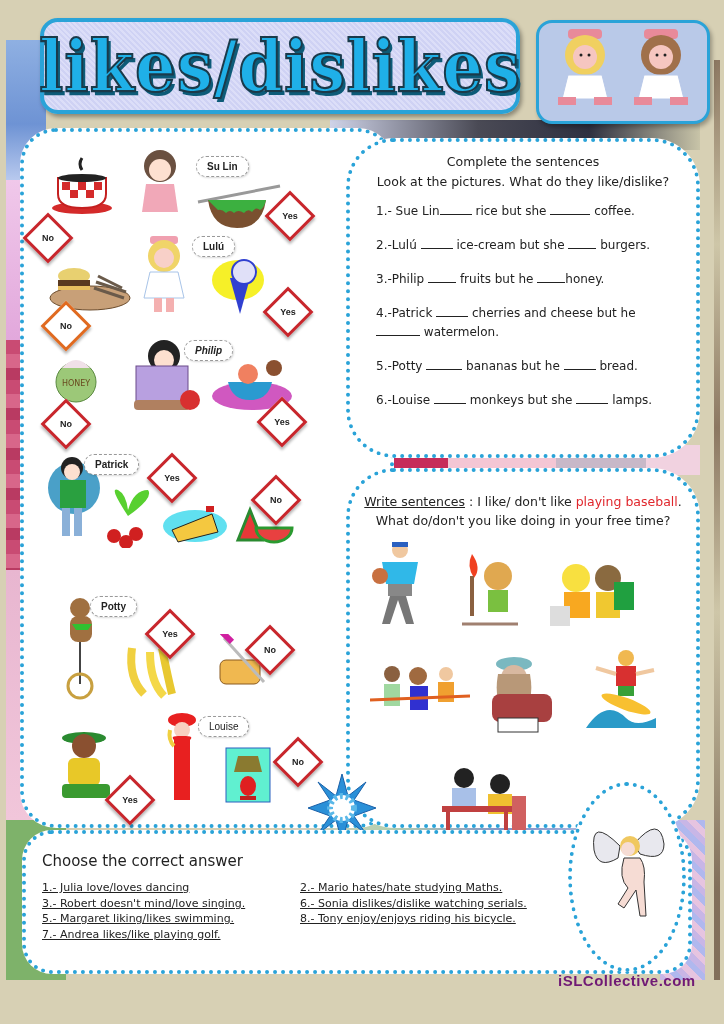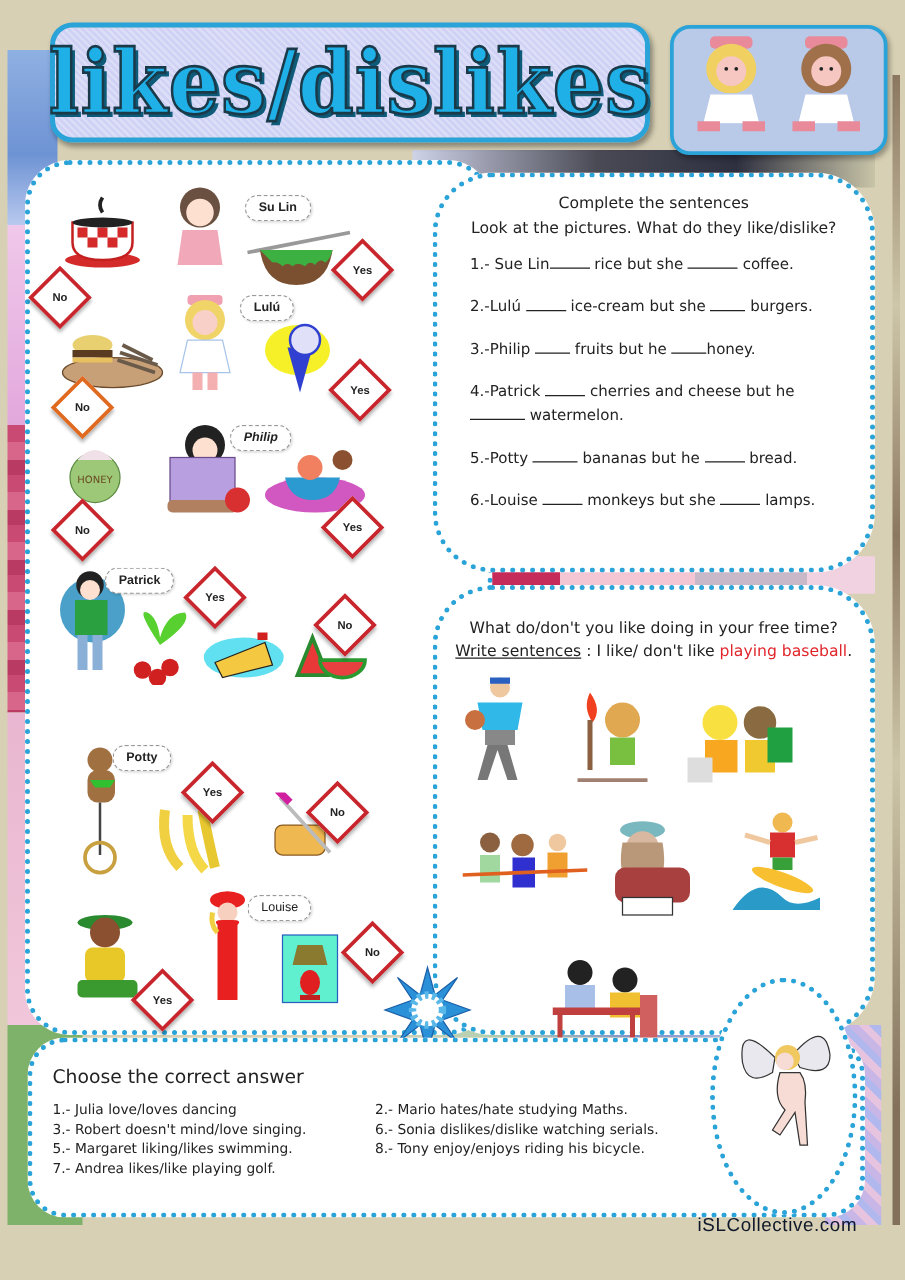--- a/index.html
+++ b/index.html
@@ -85,28 +85,28 @@
   }
   .diamond.orange { border-color: #e06a20; }
   .diamond span {
     position: absolute; left: 50%; top: 50%; transform: translate(-50%,-50%) rotate(-45deg);
     font-family: "Liberation Sans", sans-serif; font-size: 9px; font-weight: bold; color: #222;
   }
 
   
   .choose-title { position: absolute; left: 16px; top: 18px; font-size: 15px; color: #222; }
   .choose-col { position: absolute; top: 46px; font-size: 11px; line-height: 15.5px; color: #222; }
-  .choose-col li { list-style: none; }
+  .choose-col li { list-style: none; text-decoration: underline; }
 
   .star { position: absolute; left: 306px; top: 772px; width: 72px; height: 72px; }
 
   .watermark {
     position: absolute; left: 558px; top: 972px;
-    font-family: "Liberation Sans", sans-serif; font-weight: normal; font-size: 15px;
-    color: #0f172a; letter-spacing: .5px;
+    font-family: "Liberation Sans", sans-serif; font-weight: bold; font-size: 15px;
+    color: #701a75; letter-spacing: .5px;
   }
 </style>
 </head>
 <body>
 
 <div class="mosaic m1"></div>
 <div class="mosaic m2"></div>
 <div class="mosaic m3"></div>
 <div class="mosaic m4"></div>
 <div class="mosaic m5"></div>
@@ -364,22 +364,22 @@
     <li><span>2.-Lulú </span><span class="blank" style="width:32px"></span><span> ice-cream but she </span><span class="blank" style="width:28px"></span><span> burgers.</span></li>
     <li><span>3.-Philip </span><span class="blank" style="width:28px"></span><span> fruits but he </span><span class="blank" style="width:28px"></span><span>honey.</span></li>
     <li><span>4.-Patrick </span><span class="blank" style="width:32px"></span><span> cherries and cheese but he </span><br><span class="blank" style="width:44px"></span><span> watermelon.</span></li>
     <li><span>5.-Potty </span><span class="blank" style="width:36px"></span><span> bananas but he </span><span class="blank" style="width:32px"></span><span> bread.</span></li>
     <li><span>6.-Louise </span><span class="blank" style="width:32px"></span><span> monkeys but she </span><span class="blank" style="width:32px"></span><span> lamps.</span></li>
   </ul>
 </div>
 
 <div class="panel panel-mr">
   <div class="hobby-instr">
+    <div><span class="underline">Write sentences</span><span> : </span><span>I like/ don't like </span><span class="red">playing baseball</span><span>.</span></div>
     <div>What do/don't you like doing in your free time?</div>
-    <div><span class="underline">Write sentences</span><span> : </span><span>I like/ don't like </span><span class="red">playing baseball</span><span>.</span></div>
   </div>
   <div class="pic" style="left:20px;top:68px;width:60px;height:90px;">
     <svg viewBox="0 0 60 90">
         <circle cx="30" cy="10" r="8" fill="#f0c8a0"></circle>
         <rect x="22" y="2" width="16" height="5" fill="#2a60c0"></rect>
         <path d="M12 22 h36 l-4 22 h-28z" fill="#30b8e8"></path>
         <rect x="18" y="44" width="24" height="12" fill="#888"></rect>
         <path d="M20 56 l-8 28 h8 l8 -24 l8 24 h8 l-8 -28z" fill="#777"></path>
         <circle cx="10" cy="36" r="8" fill="#c87040"></circle>
       </svg>

